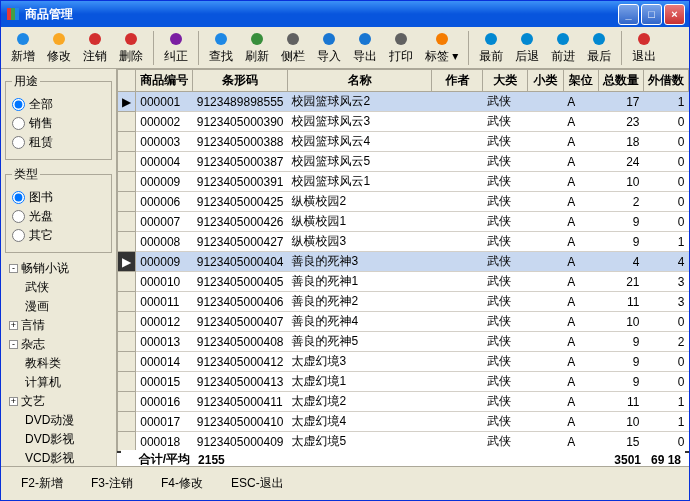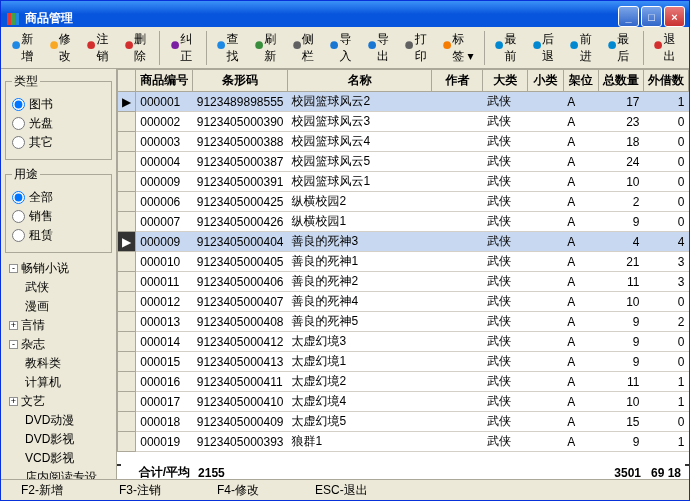--- a/index.html
+++ b/index.html
@@ -1,25 +1,25 @@
 <!DOCTYPE html>
 <html><head>
 <meta charset="utf-8">
 <style>
 *{margin:0;padding:0;box-sizing:border-box;font-family:"SimSun","宋体",sans-serif;font-size:12px}
 body{background:#ece9d8;width:690px;height:501px;overflow:hidden}
 .window{border:1px solid #0831d9;background:#ece9d8;width:690px;height:501px;display:flex;flex-direction:column}
-.titlebar{height:26px;background:linear-gradient(to bottom,#3c91f7 0%,#0855dd 50%,#0855dd 100%);display:flex;align-items:flex-end;padding:0 4px;color:#fff;font-weight:bold}
+.titlebar{height:26px;background:linear-gradient(to bottom,#3c91f7 0%,#0855dd 50%,#0855dd 100%);display:flex;align-items:center;padding:0 4px;color:#fff;font-weight:bold}
 .titlebar-icon{width:16px;height:16px;margin-right:4px;display:inline-block}
 .titlebar-icon svg{width:16px;height:16px}
 .titlebar-btns{margin-left:auto;display:flex;gap:2px}
 .titlebar-btn{width:21px;height:21px;background:linear-gradient(to bottom,#7ba4e8,#3166c9);border:1px solid #fff;border-radius:3px;display:flex;align-items:center;justify-content:center;color:#fff;font-weight:bold;font-size:11px}
 .titlebar-btn.close{background:linear-gradient(to bottom,#e87b7b,#c93131)}
 .toolbar{height:42px;background:#ece9d8;border-bottom:1px solid #aca899;display:flex;align-items:center;padding:2px 4px}
-.tool-btn{display:flex;flex-direction:row;align-items:center;justify-content:center;padding:1px 6px;cursor:pointer;min-width:32px}
+.tool-btn{display:flex;flex-direction:column;align-items:center;justify-content:center;padding:1px 6px;cursor:pointer;min-width:32px}
 .tool-btn .ico{width:16px;height:16px;margin-bottom:1px}
 .tool-sep{width:1px;height:34px;background:#aca899;margin:0 4px}
 .main{flex:1;display:flex;overflow:hidden}
 .sidebar{width:116px;background:#ece9d8;border-right:1px solid #aca899;padding:4px;overflow:auto}
 .group-box{border:1px solid #aca899;margin-bottom:6px;padding:4px 6px 6px}
 .group-box legend{padding:0 2px}
 .radio-row{display:flex;align-items:center;margin:2px 0}
 .radio-row input{margin-right:4px}
 .tree{margin-top:4px}
 .tree-item{padding:1px 0 1px 4px;display:flex;align-items:center}
@@ -30,21 +30,21 @@
 table{border-collapse:collapse;width:100%;background:#fff}
 th{background:#ece9d8;border:1px solid #aca899;font-weight:bold;padding:2px 4px;height:18px;white-space:nowrap;position:sticky;top:0}
 td{border-bottom:1px solid #d4d0c8;padding:1px 4px;white-space:nowrap;height:16px}
 tr.sel td{background:#c8d8f0}
 tr.dark td:first-child{background:#333;color:#fff}
 .row-ind{width:14px;background:#ece9d8;border:1px solid #aca899;text-align:center}
 td.num{text-align:right}
 .summary{border-top:2px solid #333;background:#fff;height:15px;display:flex;align-items:center;padding:2px 4px}
 .summary table{border:0}
 .summary td{border:0;font-weight:bold}
-.statusbar{height:21px;background:#ece9d8;border-top:1px solid #aca899;display:flex;align-items:center;padding:0 20px;gap:56px}
+.statusbar{height:34px;background:#ece9d8;border-top:1px solid #aca899;display:flex;align-items:center;padding:0 20px;gap:28px}
 .col-id{width:52px}.col-bc{width:90px}.col-nm{width:160px}.col-au{width:56px}.col-cat{width:48px}.col-sub{width:36px}.col-loc{width:36px}.col-tot{width:40px}.col-out{width:40px}
 </style>
 </head>
 <body>
 
 <div class="window">
   <div class="titlebar">
     <span class="titlebar-icon"><svg viewBox="0 0 16 16">
           <rect x="2" y="2" width="4" height="12" fill="#e53935"></rect>
           <rect x="6" y="2" width="4" height="12" fill="#43a047"></rect>
@@ -163,50 +163,50 @@
         <div class="ico"><svg viewBox="0 0 16 16">
             <circle cx="8" cy="8" r="6" fill="#d32f2f"></circle>
           </svg></div>
         <span>退出</span>
       </div>
     </div>
 
   <div class="main">
     <div class="sidebar">
       <fieldset class="group-box">
+        <legend>用途</legend>
+        <div id="use-opts">
+            <label class="radio-row">
+              <input type="radio" name="use" checked="" style="">
+              <span>全部</span>
+            </label>
+            <label class="radio-row">
+              <input type="radio" name="use" style="">
+              <span>销售</span>
+            </label>
+            <label class="radio-row">
+              <input type="radio" name="use" style="">
+              <span>租赁</span>
+            </label>
+          </div>
+      </fieldset>
+      <fieldset class="group-box">
         <legend>类型</legend>
         <div id="type-opts">
             <label class="radio-row">
               <input type="radio" name="type" checked="" style="">
               <span>图书</span>
             </label>
             <label class="radio-row">
               <input type="radio" name="type" style="">
               <span>光盘</span>
             </label>
             <label class="radio-row">
               <input type="radio" name="type" style="">
               <span>其它</span>
-            </label>
-          </div>
-      </fieldset>
-      <fieldset class="group-box">
-        <legend>用途</legend>
-        <div id="use-opts">
-            <label class="radio-row">
-              <input type="radio" name="use" checked="" style="">
-              <span>全部</span>
-            </label>
-            <label class="radio-row">
-              <input type="radio" name="use" style="">
-              <span>销售</span>
-            </label>
-            <label class="radio-row">
-              <input type="radio" name="use" style="">
-              <span>租赁</span>
             </label>
           </div>
       </fieldset>
       <div class="tree" id="tree">
           <div class="tree-item">
             <span class="tree-exp">-</span>
             <span>畅销小说</span>
           </div>
           <div class="tree-item child">
             <span>武侠</span>
@@ -342,20 +342,32 @@
                 <td class="col-id">000007</td>
                 <td class="col-bc">9123405000426</td>
                 <td class="col-nm">纵横校园1</td>
                 <td class="col-au"></td>
                 <td class="col-cat">武侠</td>
                 <td class="col-sub"></td>
                 <td class="col-loc">A</td>
                 <td class="col-tot num">9</td>
                 <td class="col-out num">0</td>
               </tr>
+              <tr>
+                <td class="row-ind"></td>
+                <td class="col-id">000008</td>
+                <td class="col-bc">9123405000427</td>
+                <td class="col-nm">纵横校园3</td>
+                <td class="col-au"></td>
+                <td class="col-cat">武侠</td>
+                <td class="col-sub"></td>
+                <td class="col-loc">A</td>
+                <td class="col-tot num">9</td>
+                <td class="col-out num">1</td>
+              </tr>
               <tr class="sel dark">
                 <td class="row-ind">▶</td>
                 <td class="col-id">000009</td>
                 <td class="col-bc">9123405000404</td>
                 <td class="col-nm">善良的死神3</td>
                 <td class="col-au"></td>
                 <td class="col-cat">武侠</td>
                 <td class="col-sub"></td>
                 <td class="col-loc">A</td>
                 <td class="col-tot num">4</td>

